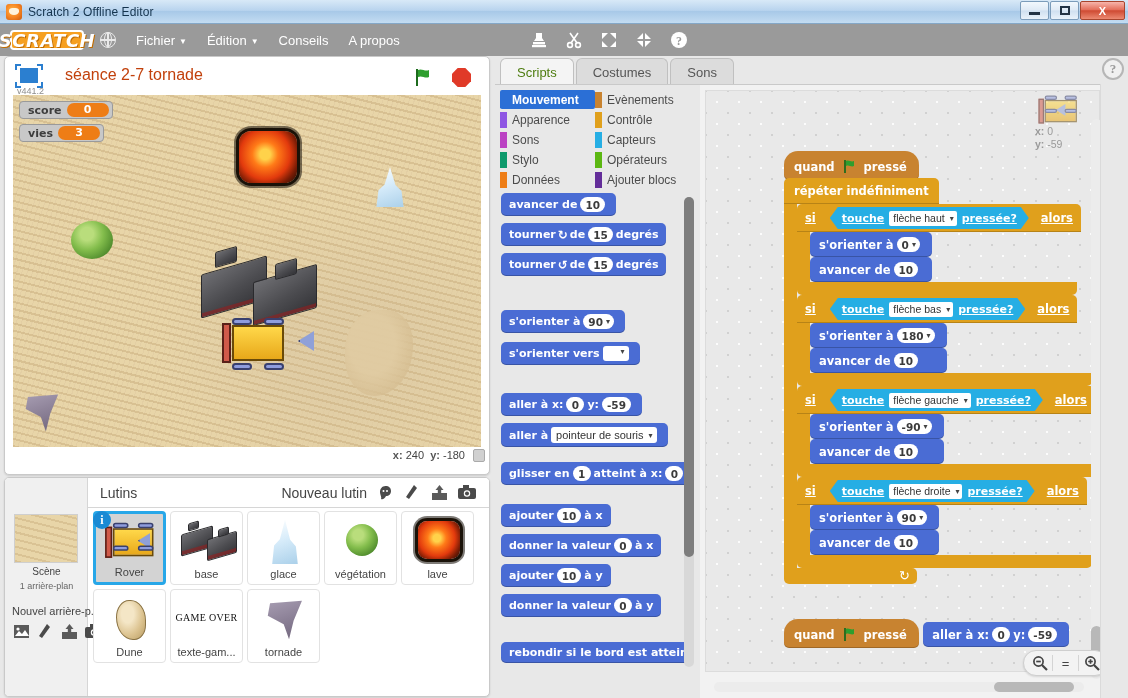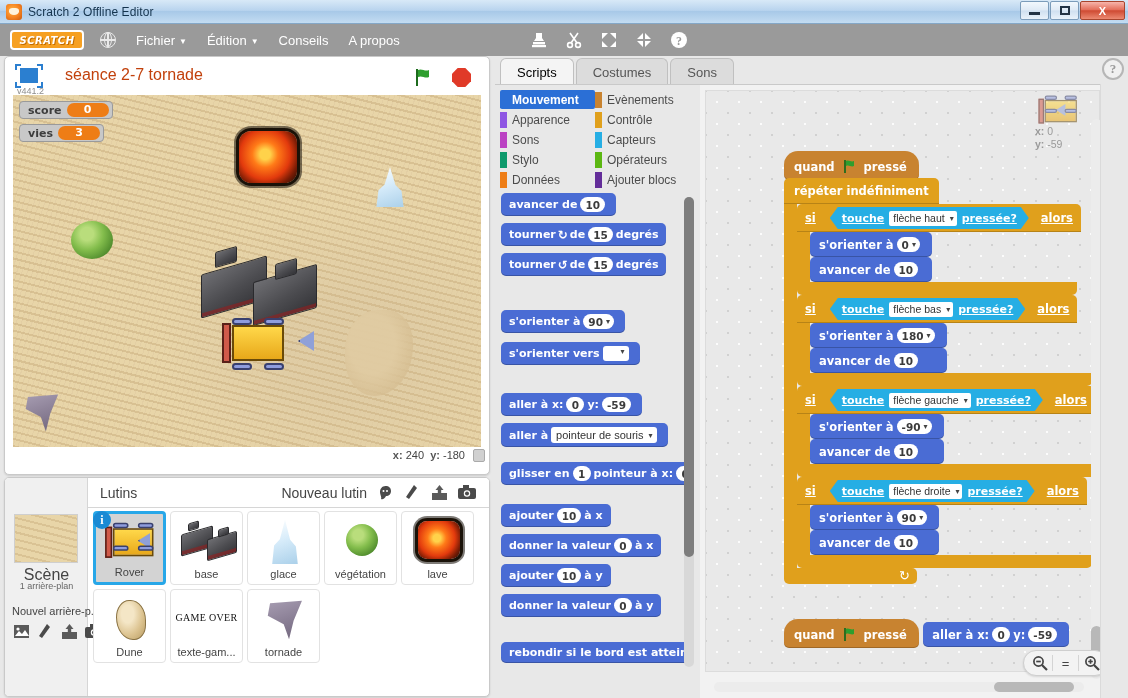--- a/index.html
+++ b/index.html
@@ -46,21 +46,21 @@
 
   
   .menubar {
     position: absolute; left: 0; top: 24px; width: 1128px; height: 32px;
     background: #9a9a9a;
     display: flex; align-items: center;
   }
   .logo {
     margin-left: 10px; width: 74px; height: 20px; border-radius: 4px;
     background: #f6a022; border: 2px solid #ffffff;
-    color: #ffffff; font-size: 10px; font-weight: bold; font-style: italic;
+    color: #ffffff; font-size: 18px; font-weight: bold; font-style: italic;
     display: flex; align-items: center; justify-content: center;
     letter-spacing: .5px; text-shadow: 1px 1px 0 #c06c00;
     font-family: "DejaVu Sans", sans-serif;
   }
   .globe {
     margin-left: 16px; width: 16px; height: 16px; border-radius: 50%;
     border: 1.6px solid #e9e9e9; position: relative;
   }
   .globe::before{content:"";position:absolute;left:-1px;top:6.2px;width:15px;height:1.6px;background:#e9e9e9;}
   .globe::after{content:"";position:absolute;left:6.2px;top:-1px;width:1.6px;height:15px;background:#e9e9e9;
@@ -188,21 +188,21 @@
   .sp-icons { display:flex; align-items:center; gap:10px; margin-left:10px; margin-right:14px; }
   .sp-ic { width:17px; height:16px; position:relative; }
   .stage-side {
     position:absolute; left:0; top:0; width:83px; height:220px; background:#f0f0f0;
     border-right:1px solid #d6d6d6;
   }
   .stage-thumb { position:absolute; left:9px; top:36px; width:64px; height:49px;
      background-color:#e8d5a8;
      background-image: repeating-linear-gradient(14deg, rgba(203,176,128,.5) 0 2px, rgba(0,0,0,0) 2px 7px);
      border:1px solid #cfcfcf; }
-  .stage-lbl{position:absolute;left:0;top:88px;width:83px;text-align:center;font-size:16px;color:#444;}
+  .stage-lbl{position:absolute;left:0;top:88px;width:83px;text-align:center;font-size:10px;color:#444;}
   .stage-sub{position:absolute;left:0;top:103px;width:83px;text-align:center;font-size:9px;color:#666;}
   .newbg-lbl{position:absolute;left:7px;top:127px;font-size:11px;color:#444;white-space:nowrap;}
   .newbg-icons{position:absolute;left:8px;top:146px;display:flex;gap:7px;align-items:center;}
 
   .sp-grid { position:absolute; left:88px; top:33px; right:4px; display:flex; flex-wrap:wrap; gap:4px; }
   .sp-cell {
     width:73px; height:74px; background:#fff; border:1px solid #e2e2e2; border-radius:4px;
     position:relative; display:flex; flex-direction:column; align-items:center; justify-content:flex-end;
   }
   .sp-cell.sel { background:#d3d3d3; border:3px solid #27a7e8; }
@@ -218,21 +218,21 @@
   
   .editor {
     position: absolute; left: 495px; top: 0; width: 633px; height: 642px; background:#e8e8e8;
   }
   .tabs { position:absolute; left:5px; top: 2px; display:flex; }
   .tab {
     height: 27px; padding: 0 16px; line-height: 27px; font-size: 13px; color:#555;
     background: #dcdcdc; border:1px solid #c0c0c0; border-bottom:none;
     border-radius: 6px 6px 0 0; margin-right: 2px;
   }
-  .tab.active { background:#f4f4f4; color:#000000; }
+  .tab.active { background:#f4f4f4; color:#4d7c0f; }
   .palettepane {
     position:absolute; left:0; top:28px; width:205px; height:614px; background:#e8e8e8;
     border-top:1px solid #c9c9c9;
   }
   .catgrid { position:absolute; left:5px; top:5px; width:200px; display:grid;
              grid-template-columns: 95px 105px; row-gap: 1px; }
   .cat { display:flex; align-items:center; height:19px; font-size:12px; color:#4c4c4c; }
   .cat .sw { width:7px; height:16px; margin-right:5px; flex:0 0 auto; }
   .cat.sel { background:#2b6fd6; color:#fff; font-weight:bold; border-radius:2px; padding-left:0; }
   .cat.sel .sw { background:#2b6fd6 !important; margin-right:5px; }
@@ -728,21 +728,21 @@
           </div>
 
           <div style="position:absolute;left:6px;top:233px;" class="blk-motion">
             <span>aller à</span>
             <span class="dropwide">pointeur de souris</span>
           </div>
 
           <div style="position:absolute;left:6px;top:264px;margin-top:8px;" class="blk-motion">
             <span>glisser en</span>
             <span class="oval">1</span>
-            <span>pointeur à x:</span>
+            <span>atteint à x:</span>
             <span class="oval">0</span>
 
           </div>
 
           <div style="position:absolute;left:6px;top:314px;" class="blk-motion">
             <span>ajouter</span>
             <span class="oval">10</span>
             <span>à x</span>
           </div>
 

